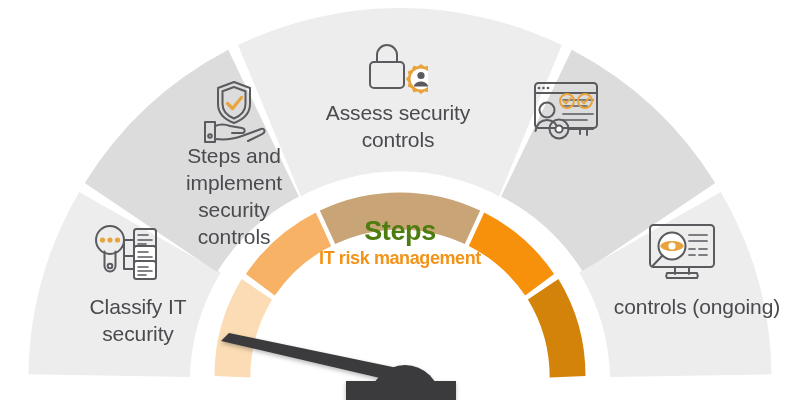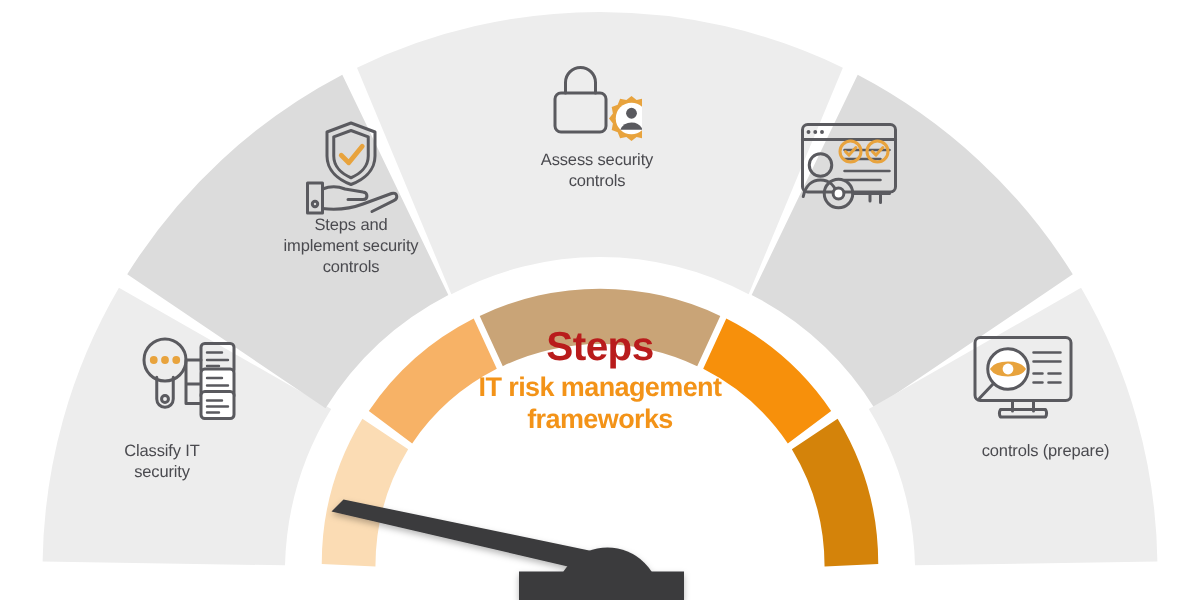--- a/index.html
+++ b/index.html
@@ -23,40 +23,40 @@
     position: absolute;
     left: 0;
     top: 0;
     width: 800px;
     height: 400px;
   }
   .step-label {
     position: absolute;
     text-align: center;
     color: #4a4a4f;
-    font-size: 11px;
+    font-size: 21px;
     line-height: 1.28;
     letter-spacing: -0.1px;
     font-family: "Liberation Sans", sans-serif;
     pointer-events: none;
   }
   .step-icon {
     position: absolute;
   }
   #center-title {
     position: absolute;
     left: 255px;
     top: 216px;
     width: 290px;
     text-align: center;
     line-height: 1.17;
     font-family: "Liberation Sans", sans-serif;
   }
   .title-dark {
-    color: #b91c1c;
+    color: #4d7c0f;
     font-size: 27px;
     font-weight: bold;
     letter-spacing: -0.4px;
     display: block;
   }
   .title-accent {
     color: #f39318;
     font-size: 18px;
     font-weight: bold;
     letter-spacing: -0.4px;
@@ -109,21 +109,21 @@
       <rect x="46" y="39" width="22" height="18" rx="2.5" fill="#ffffff"></rect>
       <path d="M50 13 h10 M50 18 h14 M50 22 h8" stroke-width="1.6"></path>
       <path d="M50 30 h10 M50 35 h14 M50 39 h8" stroke-width="1.6"></path>
       <path d="M50 45 h10 M50 49 h14 M50 53 h8" stroke-width="1.6"></path>
     </g>
     <circle cx="14.5" cy="18" r="2.6" fill="#e8a33d"></circle>
     <circle cx="22" cy="18" r="2.6" fill="#e8a33d"></circle>
     <circle cx="29.5" cy="18" r="2.6" fill="#e8a33d"></circle>
   </svg>
 
-  <div class="step-label" style="left:48px; top:294px; width:120px;text-align:center;">
+  <div class="step-label" style="left:78px; top:294px; width:120px;text-align:center;">
     <div>Classify IT</div>
     <div>security</div>
   </div>
 
   <svg class="step-icon" style="left:200px; top:78px;" width="68" height="68" viewBox="0 0 68 68">
     <g fill="none" stroke="#5a5a5f" stroke-width="2" stroke-linecap="round" stroke-linejoin="round">
       <path d="M34 4 L50 10 V26 C50 36 42 42 34 45 C26 42 18 36 18 26 V10 Z"></path>
       <path d="M34 9 L45.5 13.2 V26 C45.5 33.5 39.5 38.2 34 40.5 C28.5 38.2 22.5 33.5 22.5 26 V13.2 Z"></path>
       <path d="M5 44 h10 v20 h-10 z"></path>
       <circle cx="10" cy="58" r="1.8"></circle>
@@ -191,22 +191,21 @@
       <circle cx="27" cy="24" r="13.5" fill="#ffffff"></circle>
       <path d="M17.5 33.5 L8 43.5"></path>
     </g>
     <g>
       <path d="M16 24 C19.5 18.5 34.5 18.5 38 24 C34.5 29.5 19.5 29.5 16 24 Z" fill="#e8a33d" stroke="#e8a33d" stroke-width="1.6"></path>
       <circle cx="27" cy="24" r="3.6" fill="#ffffff"></circle>
     </g>
   </svg>
 
   <div class="step-label" style="left:613px; top:294px; width:168px;">
-    <div>controls (prepare)</div>
+    <div>controls (ongoing)</div>
   </div>
 
   <div id="center-title">
     <span class="title-dark">Steps</span>
     <span class="title-accent">IT risk management</span>
-    <span class="title-accent">frameworks</span>
   </div>
 
 </div>
 
 </body></html>

